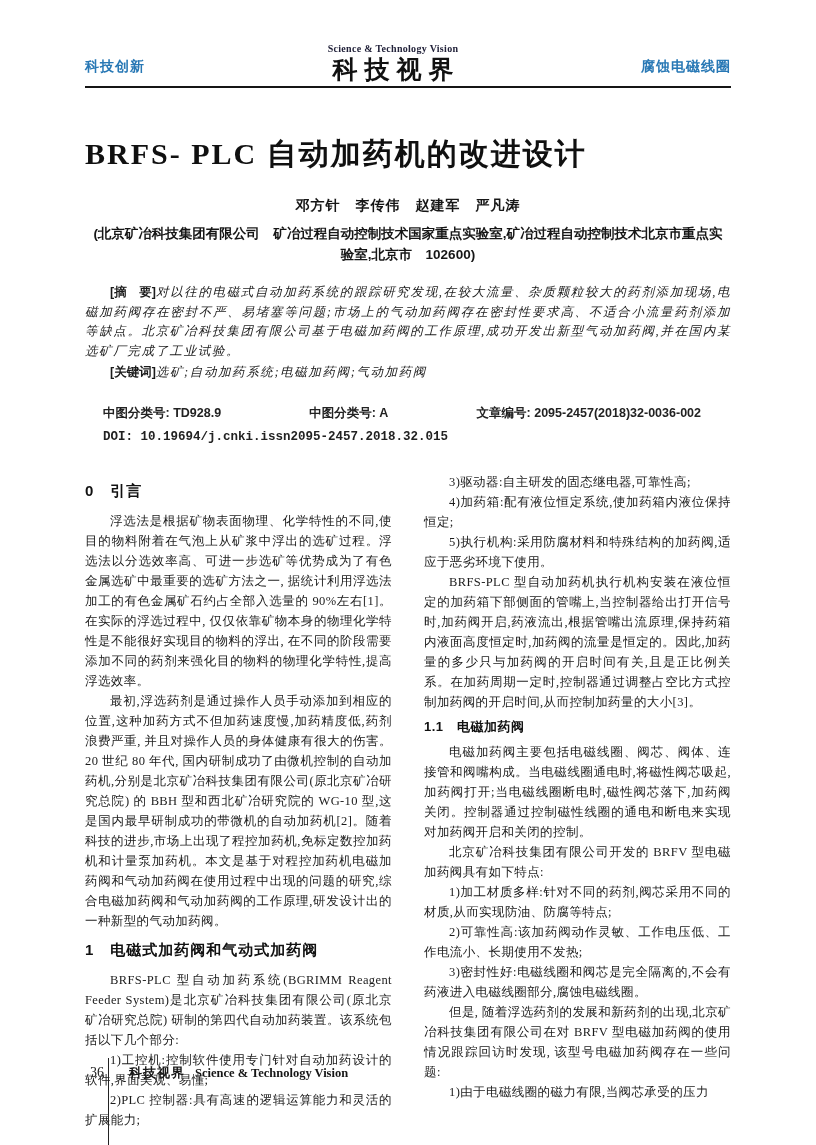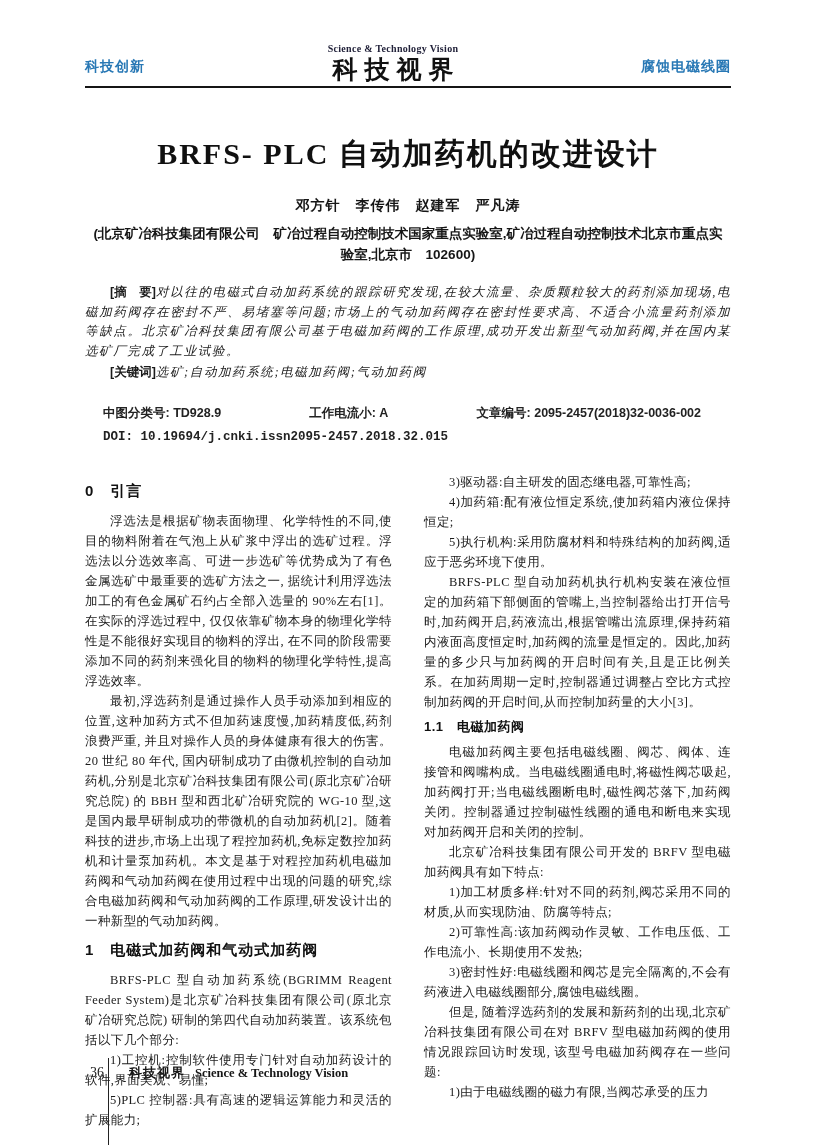--- a/index.html
+++ b/index.html
@@ -31,21 +31,21 @@
   }
   .journal-cn{
     font-family:"Liberation Sans","DejaVu Sans",sans-serif;
     font-weight:bold;font-size:25px;color:#111;
     letter-spacing:7px;margin-top:3px;text-indent:7px;
   }
   .header-rule{border:none;border-top:2px solid #151515;margin:0 0 0 0;}
 
   
   .article-title{
-    text-align:center;font-size:30px;font-weight:600;color:#101010;
+    font-size:30px;font-weight:600;color:#101010;
     margin:46px 0 0 0;letter-spacing:2px;
     font-family:"Liberation Serif","DejaVu Serif",serif;
   }
   .authors{
     text-align:center;margin-top:22px;
     font-family:"Liberation Sans","DejaVu Sans",sans-serif;
     font-weight:bold;font-size:14px;color:#161616;letter-spacing:1px;
   }
   .affiliation{
     text-align:center;margin:8px auto 0 auto;width:632px;
@@ -137,38 +137,38 @@
     <div class="affiliation">(北京矿冶科技集团有限公司　矿冶过程自动控制技术国家重点实验室,矿冶过程自动控制技术北京市重点实验室,北京市　102600)</div>
 
     <div class="abstract-block">
       <p class="abstract-p"><span class="inline-label">[摘　要]</span><span>对以往的电磁式自动加药系统的跟踪研究发现,在较大流量、杂质颗粒较大的药剂添加现场,电磁加药阀存在密封不严、易堵塞等问题;市场上的气动加药阀存在密封性要求高、不适合小流量药剂添加等缺点。北京矿冶科技集团有限公司基于电磁加药阀的工作原理,成功开发出新型气动加药阀,并在国内某选矿厂完成了工业试验。</span></p>
       <p class="kw-p"><span class="inline-label">[关键词]</span><span>选矿;自动加药系统;电磁加药阀;气动加药阀</span></p>
     </div>
 
     <div class="meta-block">
       <div class="meta-row">
         <span class="meta-label">中图分类号: TD928.9</span>
-        <span class="meta-label">工作电流小: A</span>
+        <span class="meta-label">中图分类号: A</span>
         <span class="meta-label">文章编号: 2095-2457(2018)32-0036-002</span>
       </div>
       <div class="doi-row">
         <span>DOI: 10.19694/j.cnki.issn2095-2457.2018.32.015</span>
       </div>
     </div>
 
     <div class="columns">
 
       <div class="col">
         <h2 class="sec-h2">0　引言</h2>
         <p class="para">浮选法是根据矿物表面物理、化学特性的不同,使目的物料附着在气泡上从矿浆中浮出的选矿过程。浮选法以分选效率高、可进一步选矿等优势成为了有色金属选矿中最重要的选矿方法之一, 据统计利用浮选法加工的有色金属矿石约占全部入选量的 90%左右[1]。在实际的浮选过程中, 仅仅依靠矿物本身的物理化学特性是不能很好实现目的物料的浮出, 在不同的阶段需要添加不同的药剂来强化目的物料的物理化学特性,提高浮选效率。</p>
         <p class="para">最初,浮选药剂是通过操作人员手动添加到相应的位置,这种加药方式不但加药速度慢,加药精度低,药剂浪费严重, 并且对操作人员的身体健康有很大的伤害。20 世纪 80 年代, 国内研制成功了由微机控制的自动加药机,分别是北京矿冶科技集团有限公司(原北京矿冶研究总院) 的 BBH 型和西北矿冶研究院的 WG-10 型,这是国内最早研制成功的带微机的自动加药机[2]。随着科技的进步,市场上出现了程控加药机,免标定数控加药机和计量泵加药机。本文是基于对程控加药机电磁加药阀和气动加药阀在使用过程中出现的问题的研究,综合电磁加药阀和气动加药阀的工作原理,研发设计出的一种新型的气动加药阀。</p>
         <h2 class="sec-h2">1　电磁式加药阀和气动式加药阀</h2>
         <p class="para">BRFS-PLC 型自动加药系统(BGRIMM Reagent Feeder System)是北京矿冶科技集团有限公司(原北京矿冶研究总院) 研制的第四代自动加药装置。该系统包括以下几个部分:</p>
         <p class="para">1)工控机:控制软件使用专门针对自动加药设计的软件,界面美观、易懂;</p>
-        <p class="para">5)PLC 控制器:具有高速的逻辑运算能力和灵活的扩展能力;</p>
+        <p class="para">2)PLC 控制器:具有高速的逻辑运算能力和灵活的扩展能力;</p>
       </div>
 
       <div class="col">
         <p class="para">3)驱动器:自主研发的固态继电器,可靠性高;</p>
         <p class="para">4)加药箱:配有液位恒定系统,使加药箱内液位保持恒定;</p>
         <p class="para">5)执行机构:采用防腐材料和特殊结构的加药阀,适应于恶劣环境下使用。</p>
         <p class="para">BRFS-PLC 型自动加药机执行机构安装在液位恒定的加药箱下部侧面的管嘴上,当控制器给出打开信号时,加药阀开启,药液流出,根据管嘴出流原理,保持药箱内液面高度恒定时,加药阀的流量是恒定的。因此,加药量的多少只与加药阀的开启时间有关,且是正比例关系。在加药周期一定时,控制器通过调整占空比方式控制加药阀的开启时间,从而控制加药量的大小[3]。</p>
         <h3 class="sec-h3">1.1　电磁加药阀</h3>
         <p class="para">电磁加药阀主要包括电磁线圈、阀芯、阀体、连接管和阀嘴构成。当电磁线圈通电时,将磁性阀芯吸起,加药阀打开;当电磁线圈断电时,磁性阀芯落下,加药阀关闭。控制器通过控制磁性线圈的通电和断电来实现对加药阀开启和关闭的控制。</p>
         <p class="para">北京矿冶科技集团有限公司开发的 BRFV 型电磁加药阀具有如下特点:</p>

